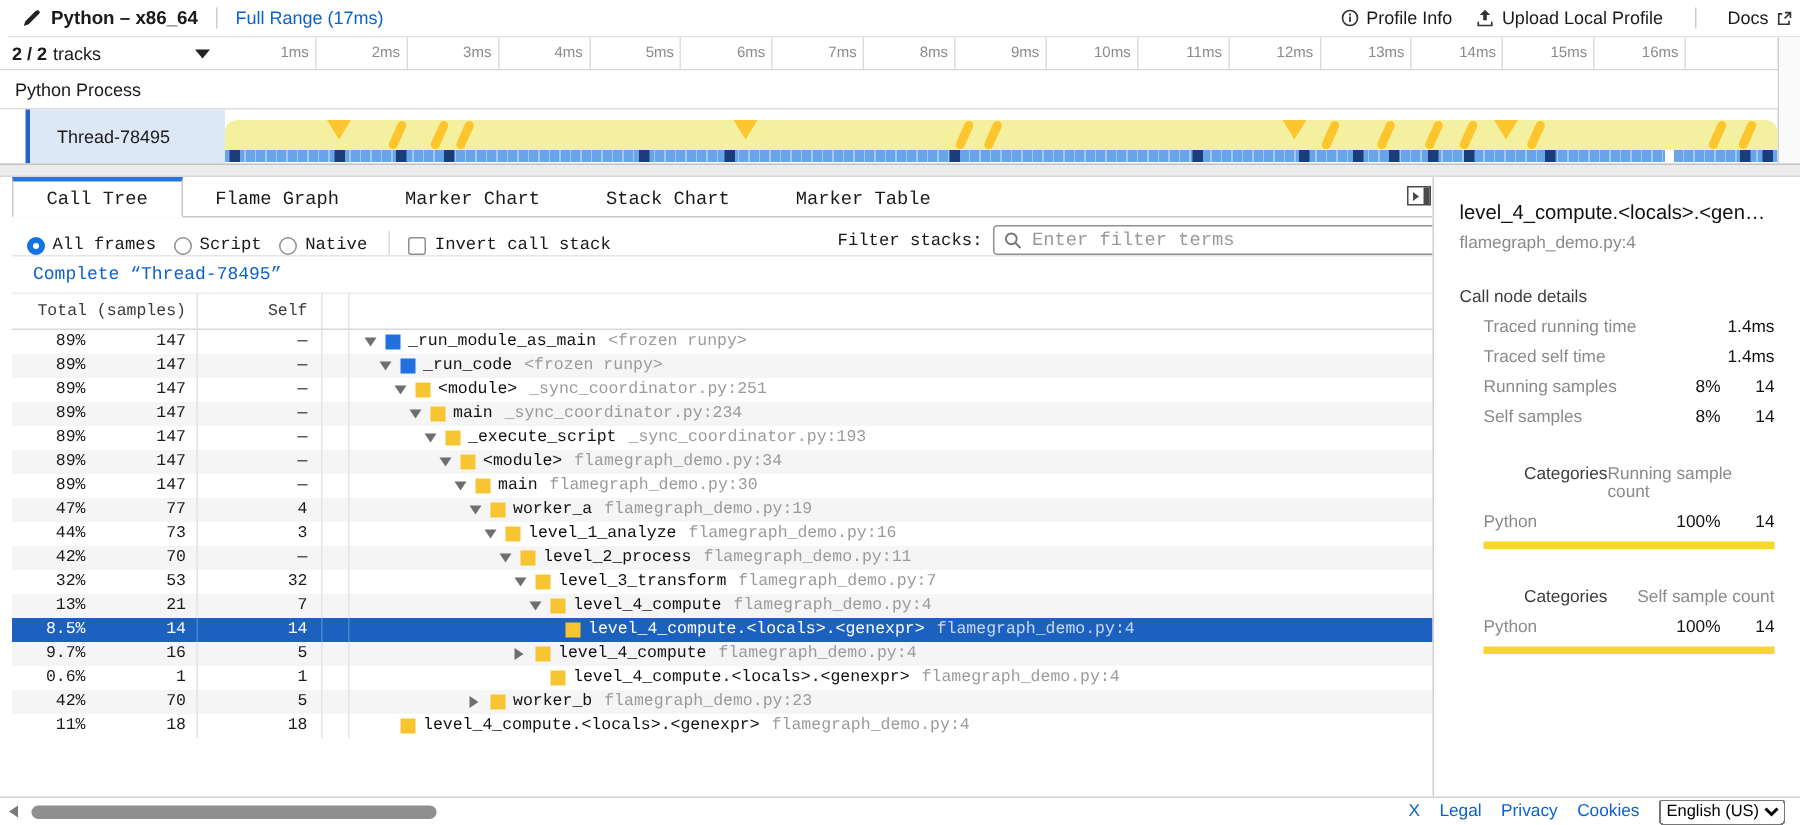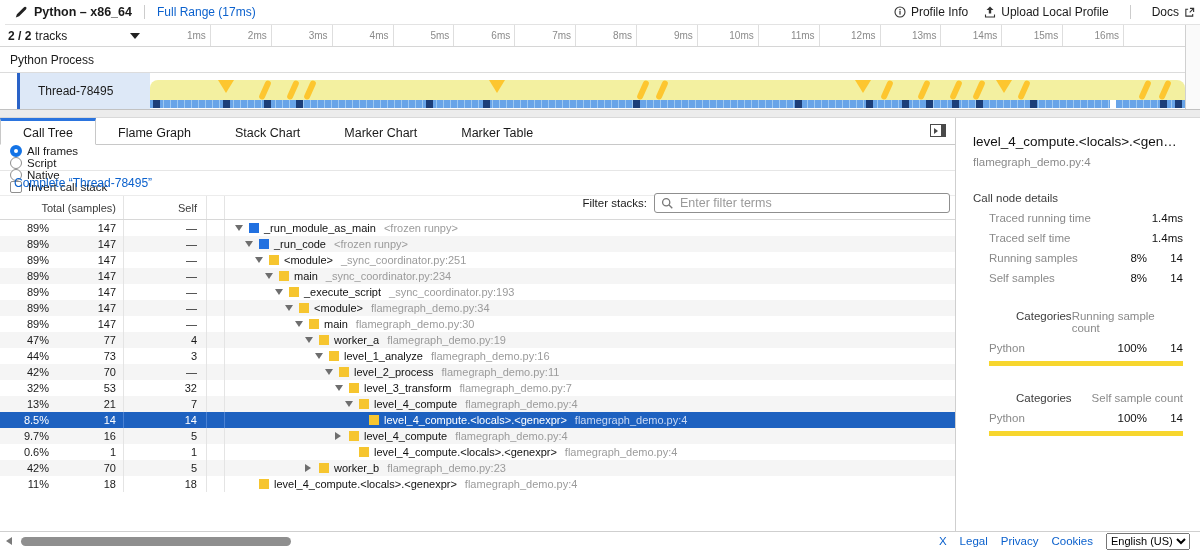--- a/index.html
+++ b/index.html
@@ -50,36 +50,36 @@
             background:var(--marker,#fdc62f);transform:rotate(24deg);}
   .t-strip{position:absolute;left:0;right:0;bottom:1px;height:8px;
            background:repeating-linear-gradient(90deg,var(--strip,#68a4e8) 0 6px,
                       var(--strip-tick,#9ec9f2) 6px 7px);}
   .seg-dark{position:absolute;top:0;bottom:0;width:7px;background:var(--strip-dark,#1c3e78);}
   .seg-gap{position:absolute;top:0;bottom:0;width:6px;background:#fff;}
   #gutter{left:0;top:109px;width:1200px;height:9px;background:#ececec;
           border-top:1px solid #c2c2c2;border-bottom:1px solid #d9d9d9;}
 
   
-  #main{left:0;top:118px;width:955px;height:413px;background:#fff;}
+  #main{left:8px;top:118px;width:955px;height:413px;background:#fff;font-family:Liberation Mono, monospace;}
   #tabbar{position:relative;height:27px;display:flex;border-bottom:1px solid #c8c8c8;
           box-sizing:border-box;background:#fff;}
   .tab{padding:0 22px;display:flex;align-items:center;font-size:12.5px;cursor:pointer;
        border-top:3px solid transparent;box-sizing:border-box;}
   .tab.active{border:1px solid #c8c8c8;border-top:3px solid var(--tab-accent,#2b74de);
               border-bottom:1px solid #fff;margin-bottom:-1px;background:#fff;}
   #sbtoggle{position:absolute;right:9px;top:6px;width:16px;height:13px;
             border:1px solid #4a4a4a;box-sizing:border-box;cursor:pointer;display:flex;}
   #sbtoggle .tg-tri{width:0;height:0;border-top:3px solid transparent;
             border-bottom:3px solid transparent;border-left:4px solid #4a4a4a;
             margin:auto 1px auto 3px;}
   #sbtoggle .tg-bar{width:4px;background:#4a4a4a;margin-left:auto;border-left:1px solid #fff;}
 
-  #settings{height:26px;display:flex;align-items:flex-start;padding-left:10px;
-            border-bottom:1px solid #e6e6e6;box-sizing:border-box;font-size:11.5px;flex-direction:column;}
+  #settings{height:26px;display:flex;align-items:flex-end;padding-left:10px;
+            border-bottom:1px solid #e6e6e6;box-sizing:border-box;font-size:11.5px;}
   .radio{width:12px;height:12px;border-radius:50%;border:1px solid #8f8f8f;
          box-sizing:border-box;background:#fff;margin-right:5px;flex:none;}
   .radio.on{border:4px solid var(--radio,#1373e6);}
   .ctl{display:flex;align-items:center;margin-right:12px;cursor:pointer;}
   .vsep{width:1px;height:16px;background:#dcdcdc;margin:0 12px 0 2px;}
   .checkbox{width:12px;height:12px;border:1px solid #8f8f8f;border-radius:2px;
             background:#fff;box-sizing:border-box;margin-right:6px;flex:none;}
   .filtergrp{margin-left:auto;display:flex;align-items:center;gap:7px;margin-right:5px;}
   .searchbox{display:flex;align-items:center;border:1px solid #8f8f8f;border-radius:3px;
              height:20px;width:296px;padding:0 6px;box-sizing:border-box;background:#fff;gap:4px;}
@@ -268,22 +268,22 @@
         <div class="seg-gap" style="left: 92.8%;"></div>
       </div>
   </div>
 </div>
 <div id="gutter" class="abs"></div>
 
 <div id="main" class="abs">
   <div id="tabbar">
     <div class="tab active">Call Tree</div>
       <div class="tab">Flame Graph</div>
+      <div class="tab">Marker Chart</div>
       <div class="tab">Stack Chart</div>
-      <div class="tab">Marker Chart</div>
       <div class="tab">Marker Table</div>
       <div id="sbtoggle">
       <span class="tg-tri"></span>
       <span class="tg-bar"></span>
     </div>
   </div>
 
   <div id="settings">
     <span class="ctl">
       <span class="radio on"></span>

